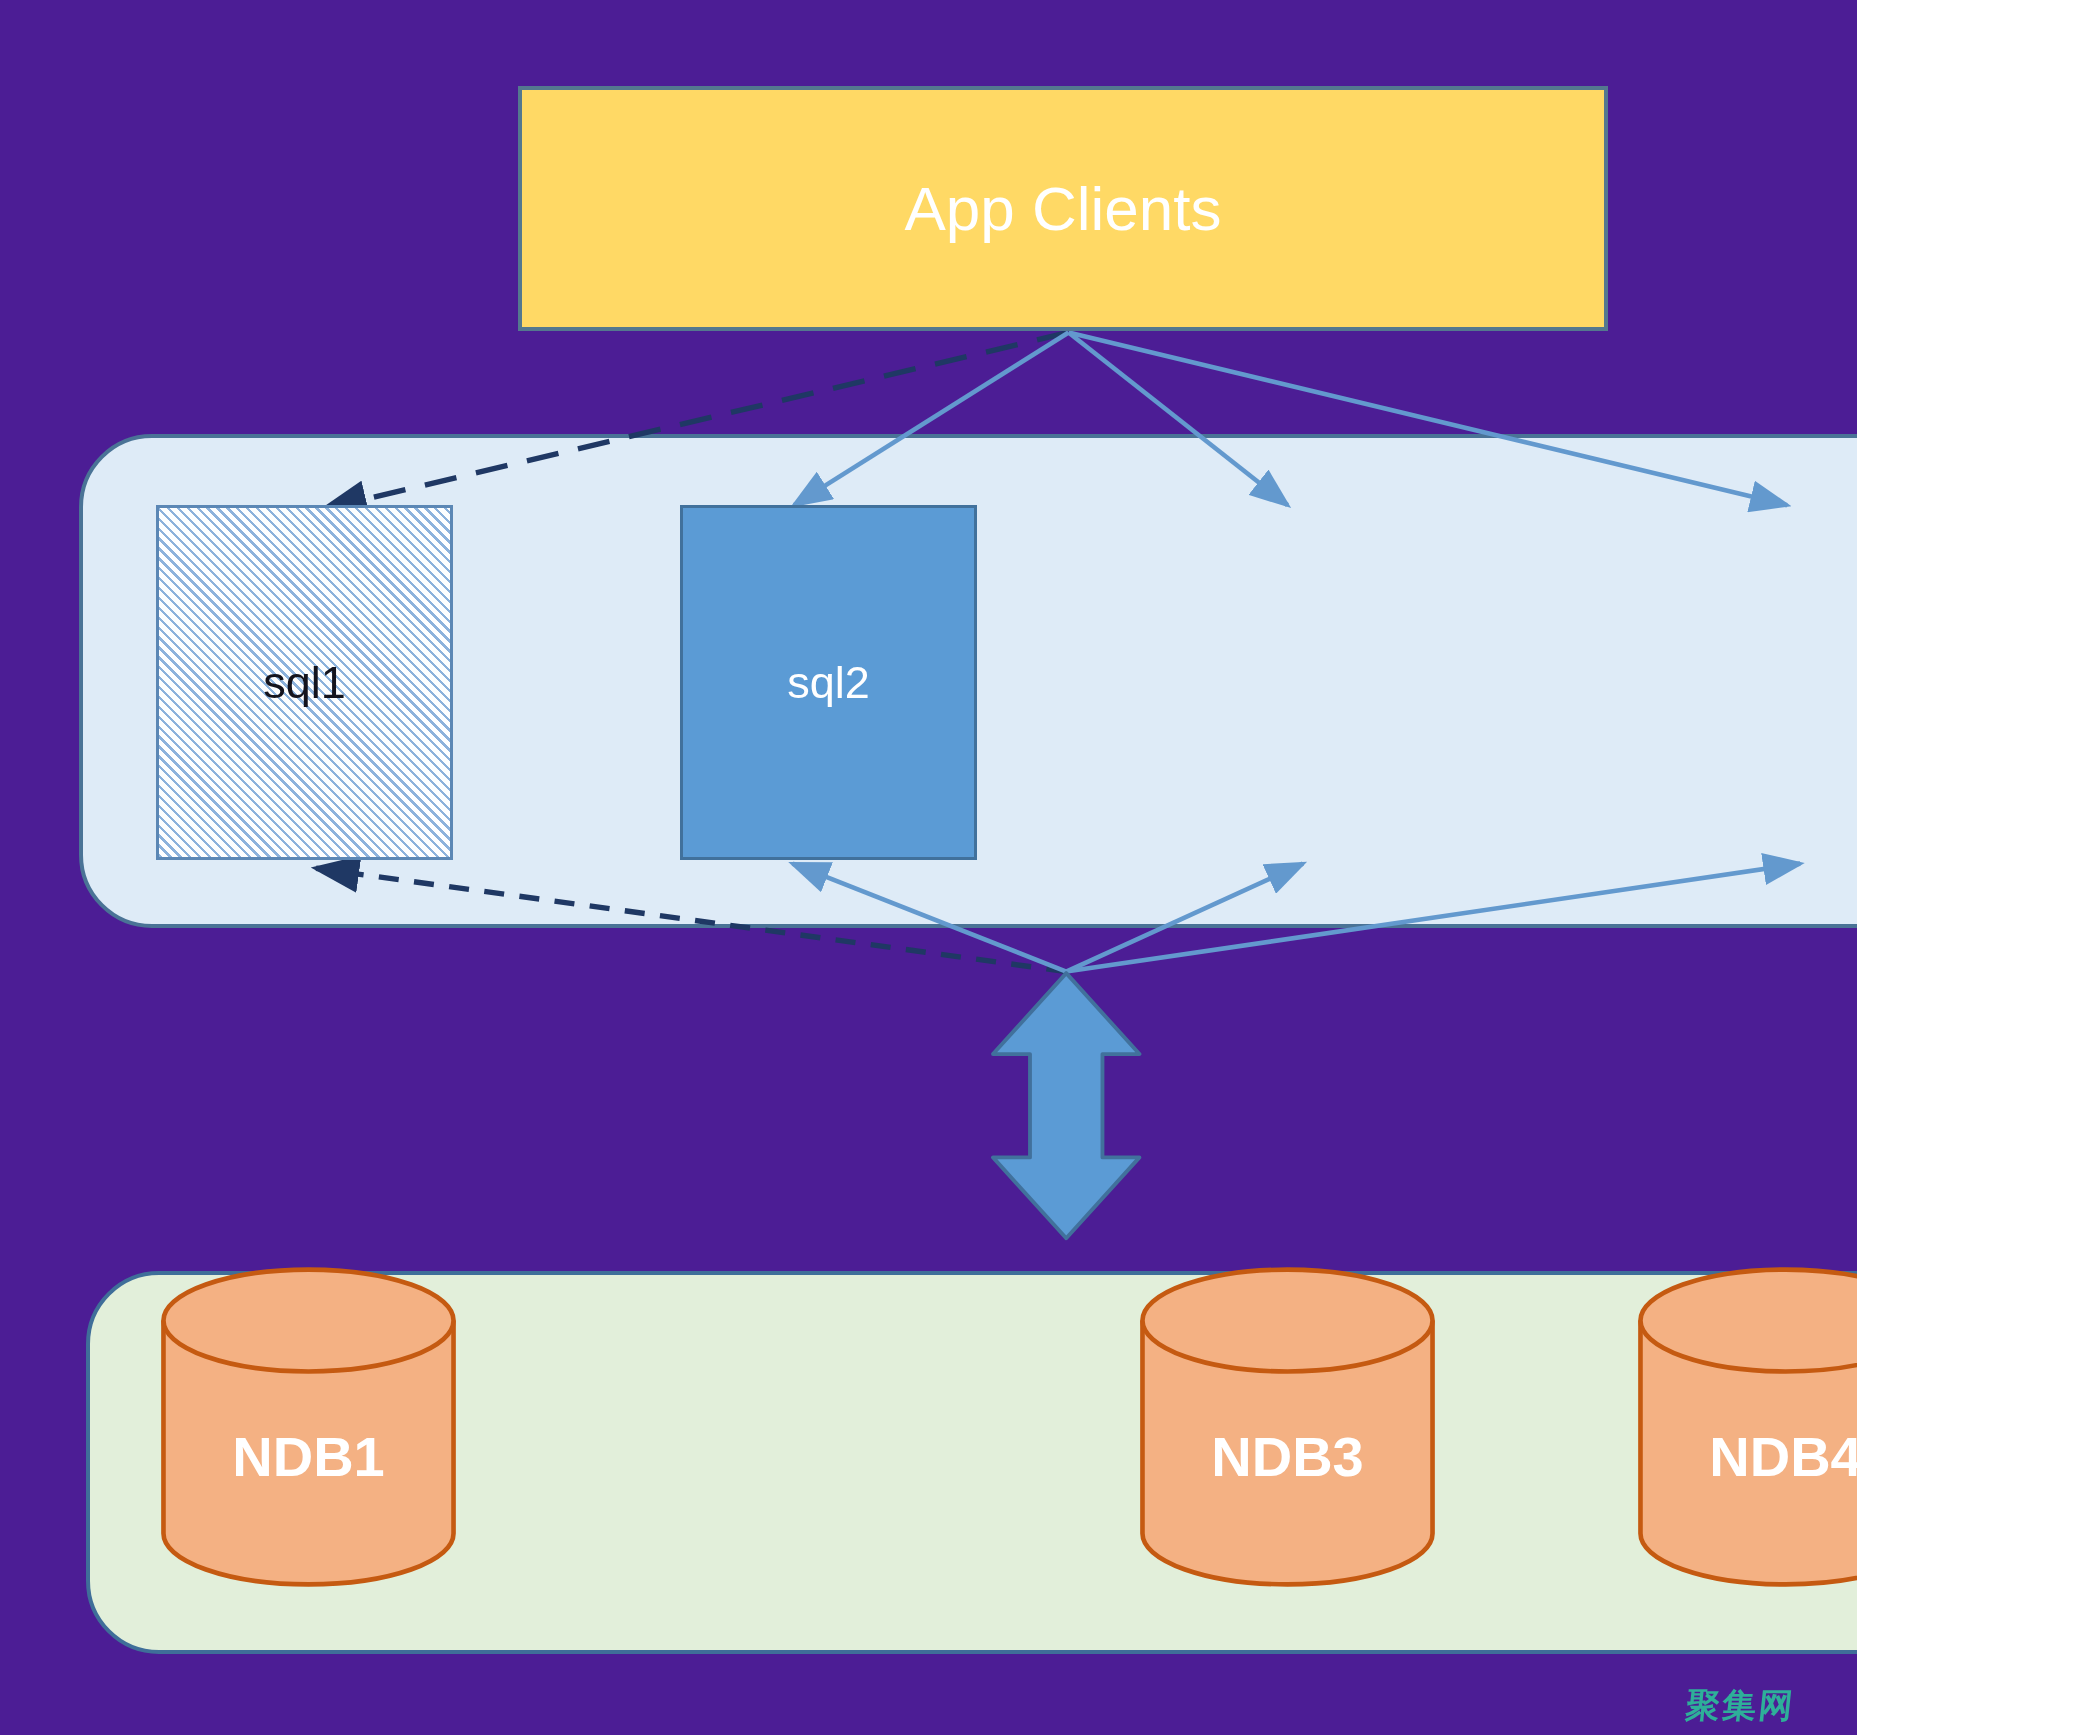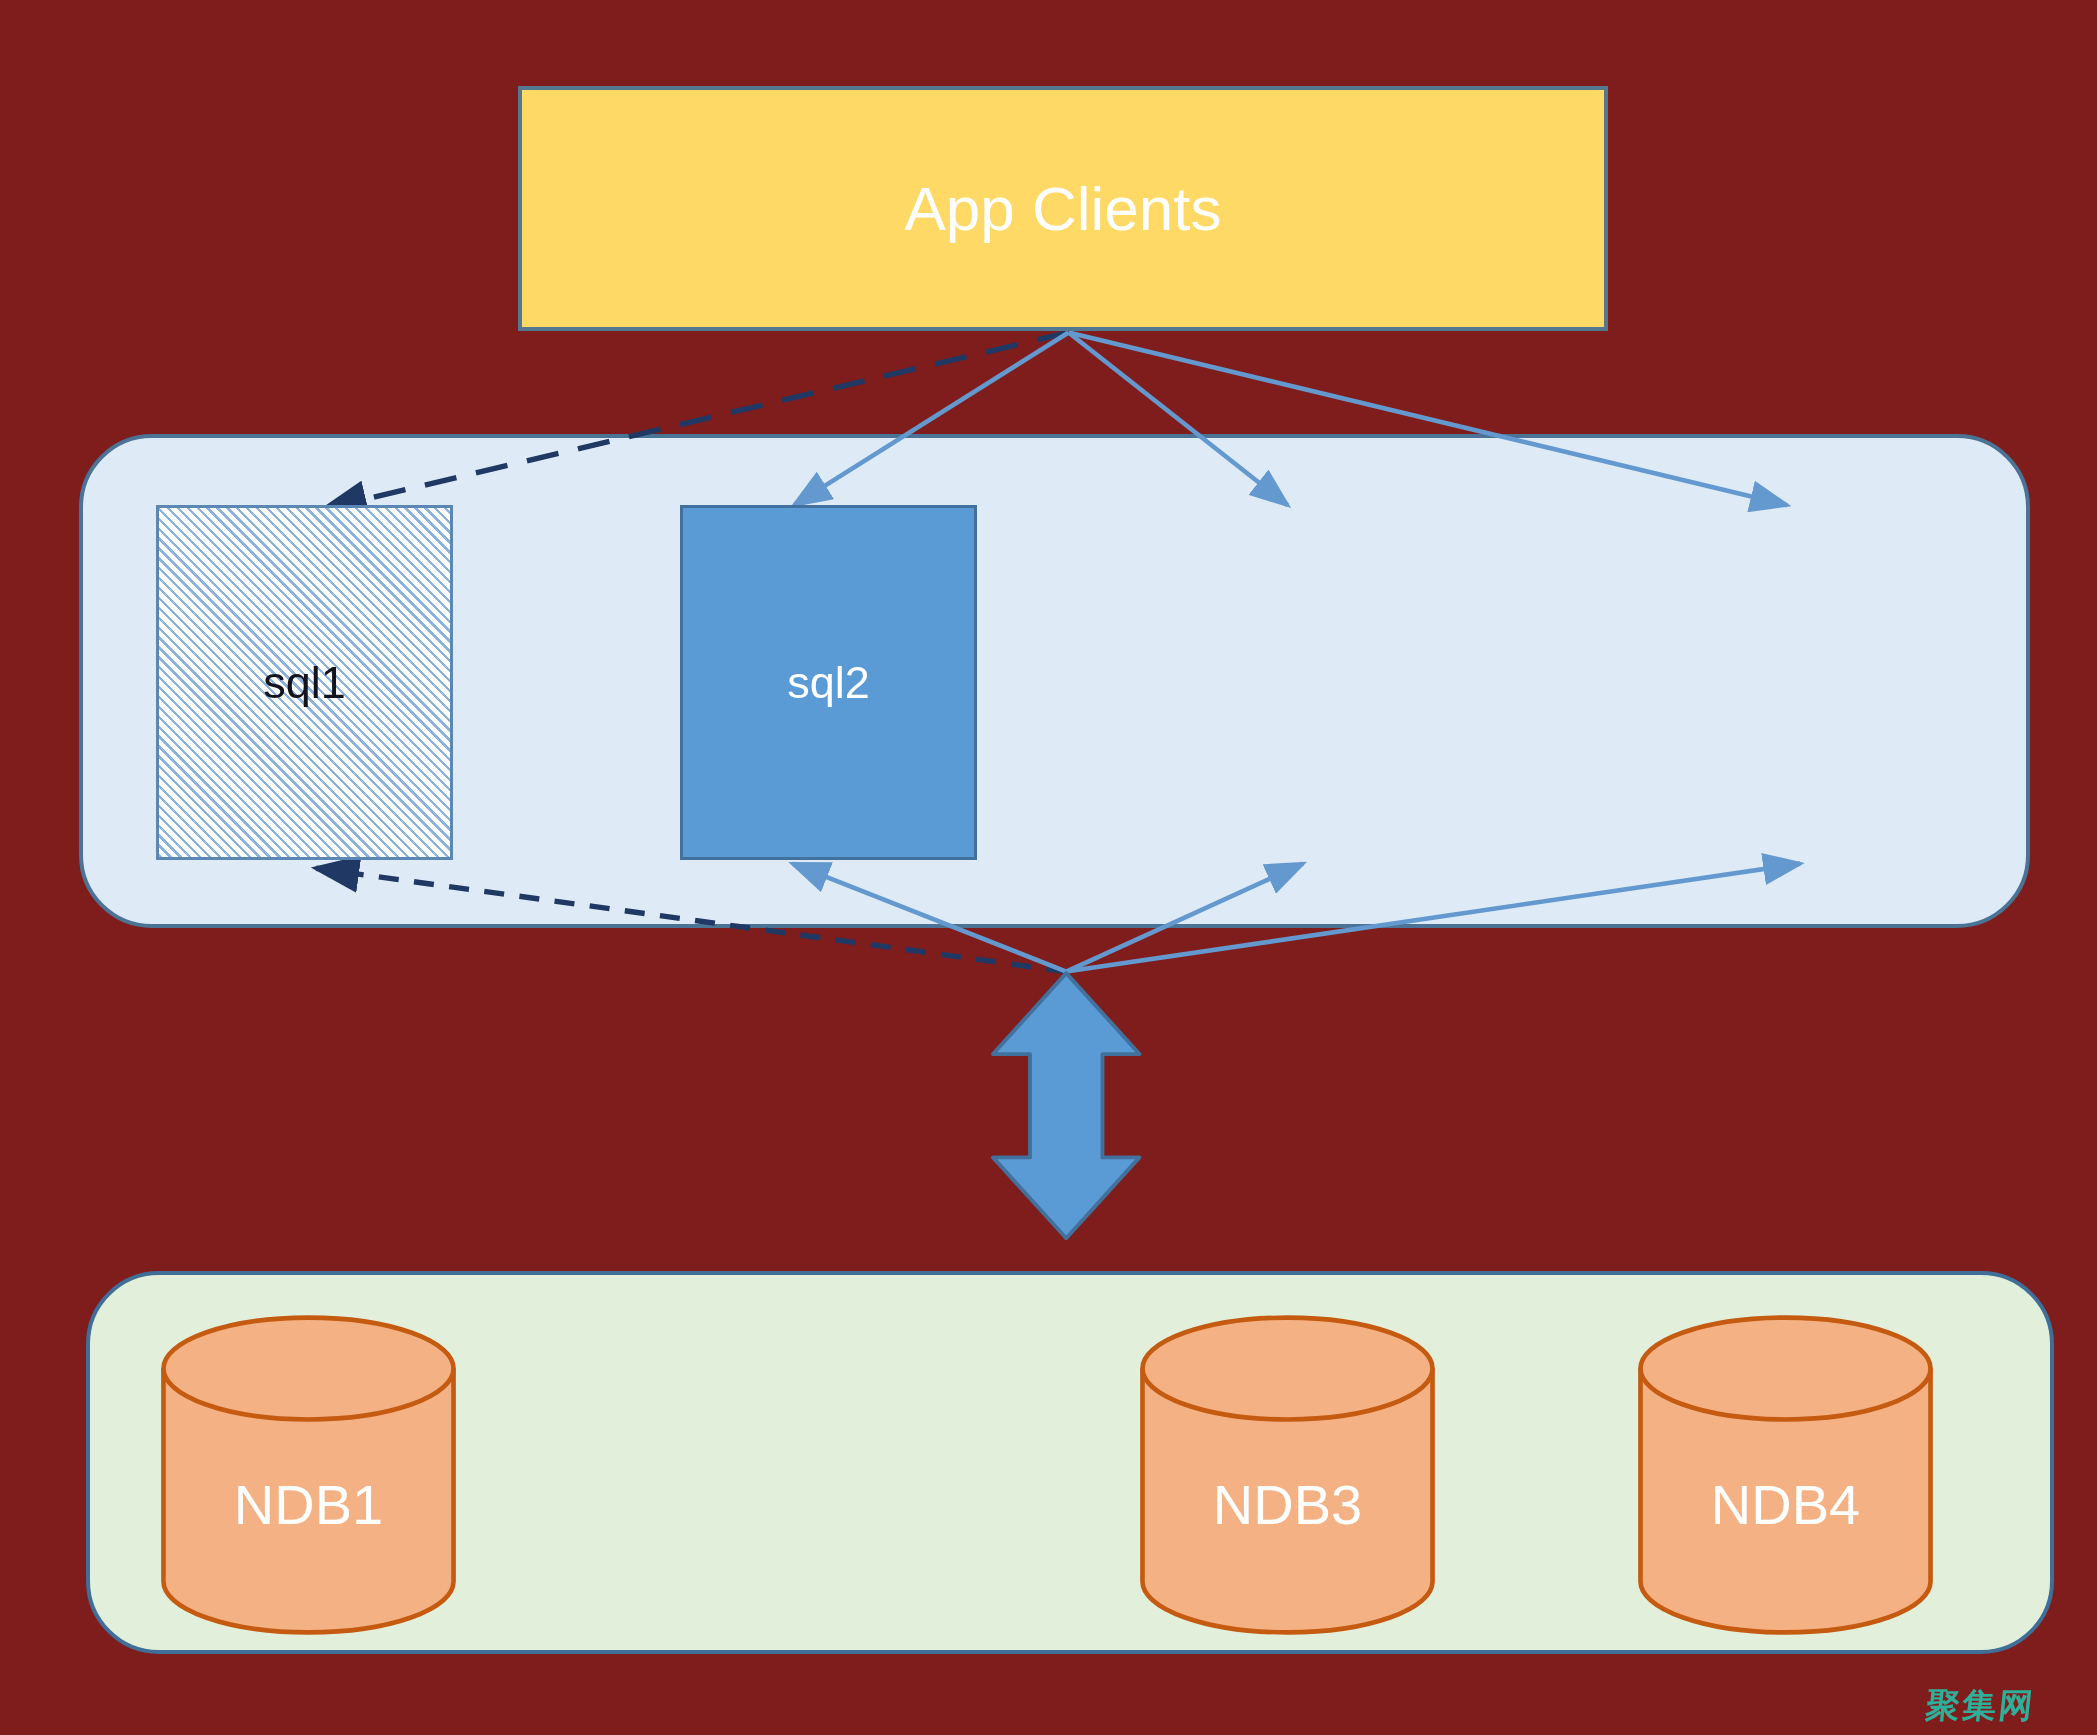--- a/index.html
+++ b/index.html
@@ -1,21 +1,22 @@
 <!DOCTYPE html>
 <html style="font-size:12.3px"><head>
 <meta charset="utf-8">
 <style>
   html,body{margin:0;padding:0;background:#ffffff;}
   .stage{
     position:relative;
-    width:2097px;height:1735px;
-    background:#7f1d1d;
+    width:1829px;height:1735px;
+    background:#4c1d95;
     font-family:"Liberation Sans", sans-serif;
     overflow:hidden;
+    padding-left:28px;
   }
   .app-box{
     position:absolute;left:518px;top:86px;width:1090px;height:245px;
     background:#FFD965;border:4.6px solid #54788F;
     box-sizing:border-box;
     display:flex;align-items:center;justify-content:center;
   }
   .app-box .label{color:#ffffff;font-size:62px;}
   .tier{position:absolute;box-sizing:border-box;border-radius:73px;}
   .sql-tier{
@@ -32,21 +33,21 @@
     box-sizing:border-box;
     display:flex;align-items:center;justify-content:center;
   }
   .sql-node .label{color:#ffffff;font-size:45px;}
   .sql-node.hatched{
     background:
       repeating-linear-gradient(45deg,#8CB2DC 0px,#8CB2DC 2.3px,#FDFEFF 2.3px,#FDFEFF 7px);
     border:3.1px solid #5B87B5;
   }
   .sql-node.hatched .label{color:#14141E;}
-  .cylinder{position:absolute;top:1313px;width:301px;height:324px;}
+  .cylinder{position:absolute;top:1265px;width:301px;height:324px;font-weight:bold;}
   .cylinder svg{position:absolute;left:0;top:0;}
   .cylinder .label{
     position:absolute;left:0;top:0;width:100%;height:100%;
     display:flex;align-items:center;justify-content:center;
     padding-top:58px;box-sizing:border-box;
     color:#ffffff;font-size:56px;
   }
   .connectors{position:absolute;left:0;top:0;pointer-events:none;}
   .watermark{
     position:absolute;right:62px;bottom:6.2px;

